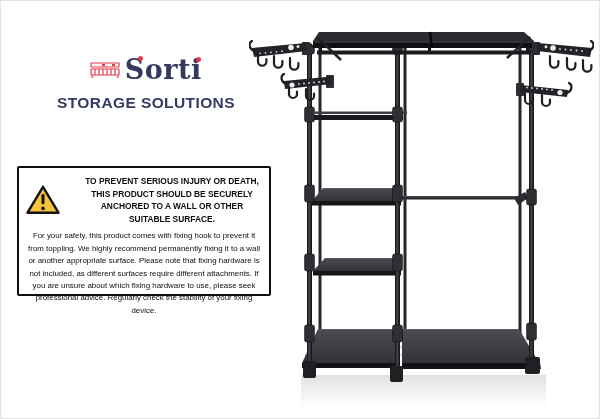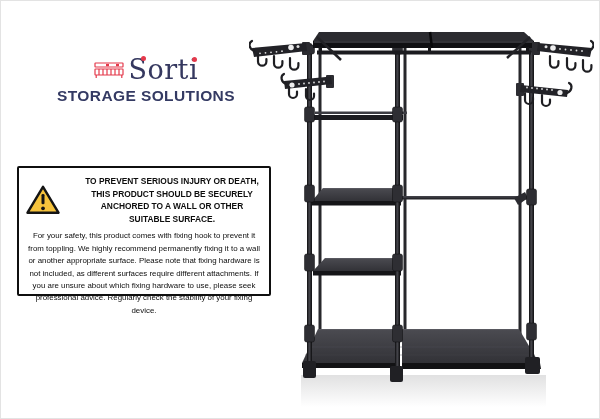--- a/index.html
+++ b/index.html
@@ -6,28 +6,28 @@
   .canvas{
     position:relative;width:600px;height:419px;background:#ffffff;
     border:1px solid #e3e3e3;box-sizing:border-box;overflow:hidden;
     font-family:"Liberation Sans",sans-serif;
   }
   
   .brand{position:absolute;left:20px;top:54px;width:250px;text-align:center;}
   .brand .logo-icon{display:inline-block;width:30px;height:17px;}
   .logo-text{
     position:relative;display:inline-block;margin-top:1px;
-    font-family:"DejaVu Serif",serif;font-weight:400;font-size:27px;line-height:1;
+    font-family:"DejaVu Serif",serif;font-weight:700;font-size:27px;line-height:1;
     color:#35385f;letter-spacing:0.5px;
   }
   .logo-text .dot{position:absolute;width:5px;height:5px;border-radius:50%;background:#e4394b;}
   .dot-s{left:13px;top:0px;}
   .dot-i{right:1px;top:1px;}
   .tagline{
-    margin-top:4px;font-weight:700;font-size:15.5px;letter-spacing:0.4px;
+    margin-top:11px;font-weight:700;font-size:15.5px;letter-spacing:0.4px;
     color:#343a63;white-space:nowrap;
   }
   
   .warning-box{
     position:absolute;left:16px;top:165px;width:254px;height:130px;
     box-sizing:border-box;border:2.4px solid #0f0f0f;border-radius:2px;
     background:#ffffff;padding:7px 7px 5px 7px;color:#0d0d0d;
   }
   .warning-head{display:flex;align-items:center;gap:22px;}
   .warning-head svg{flex:0 0 auto;display:block;}

